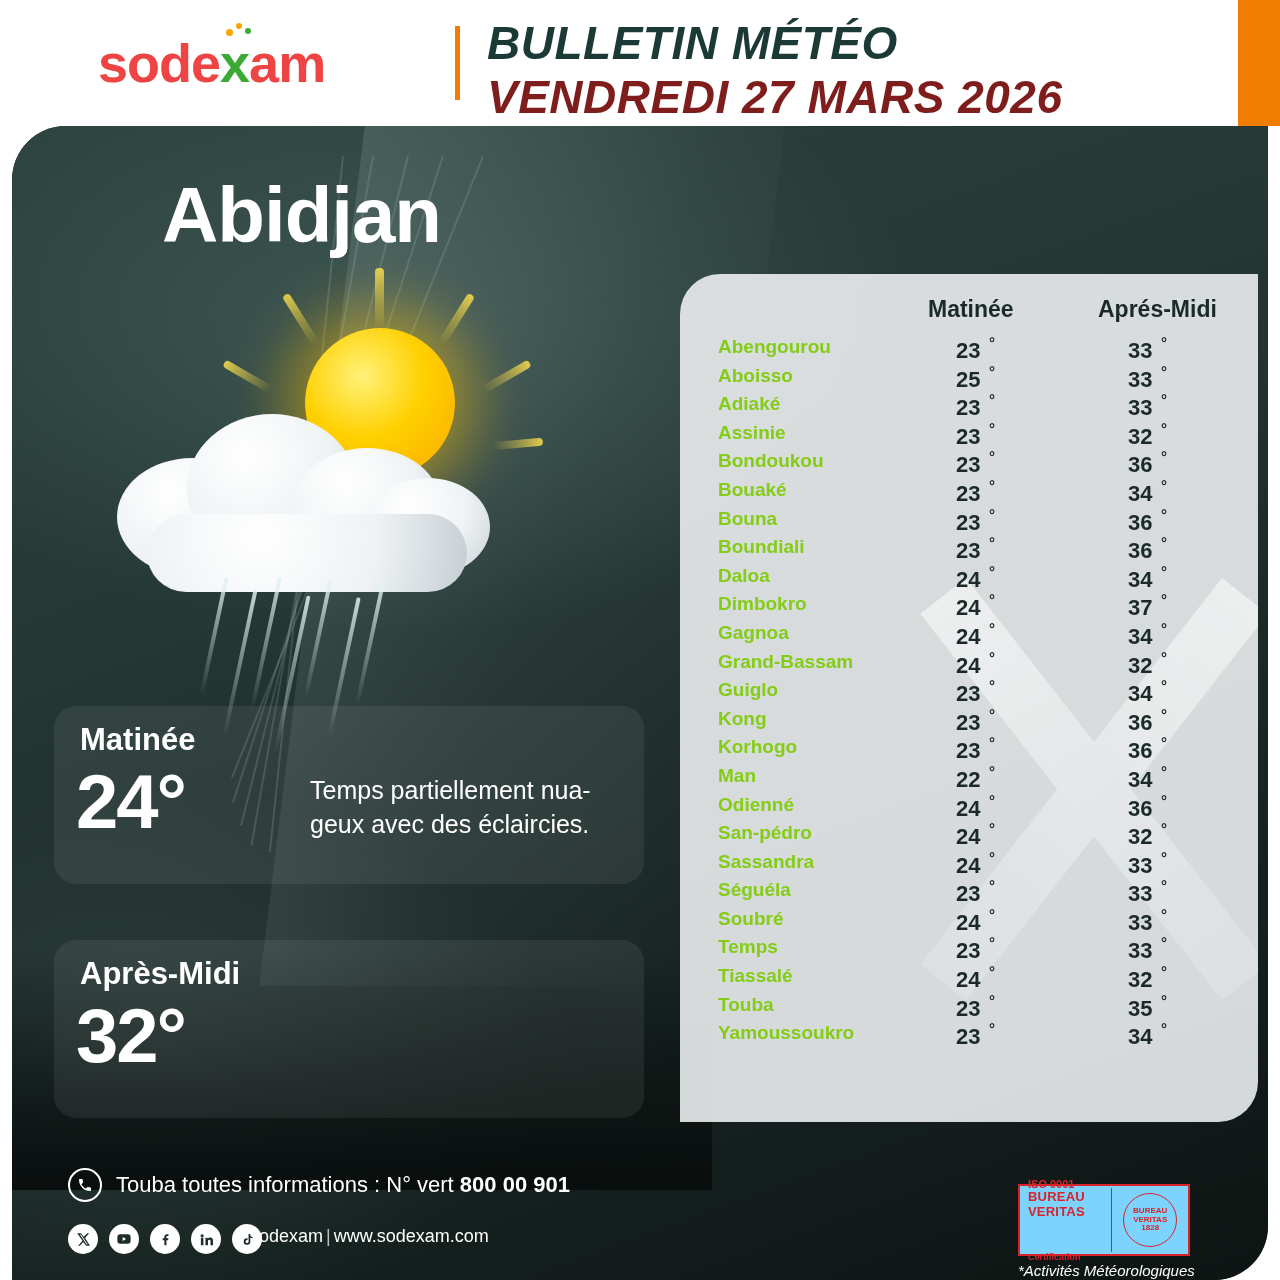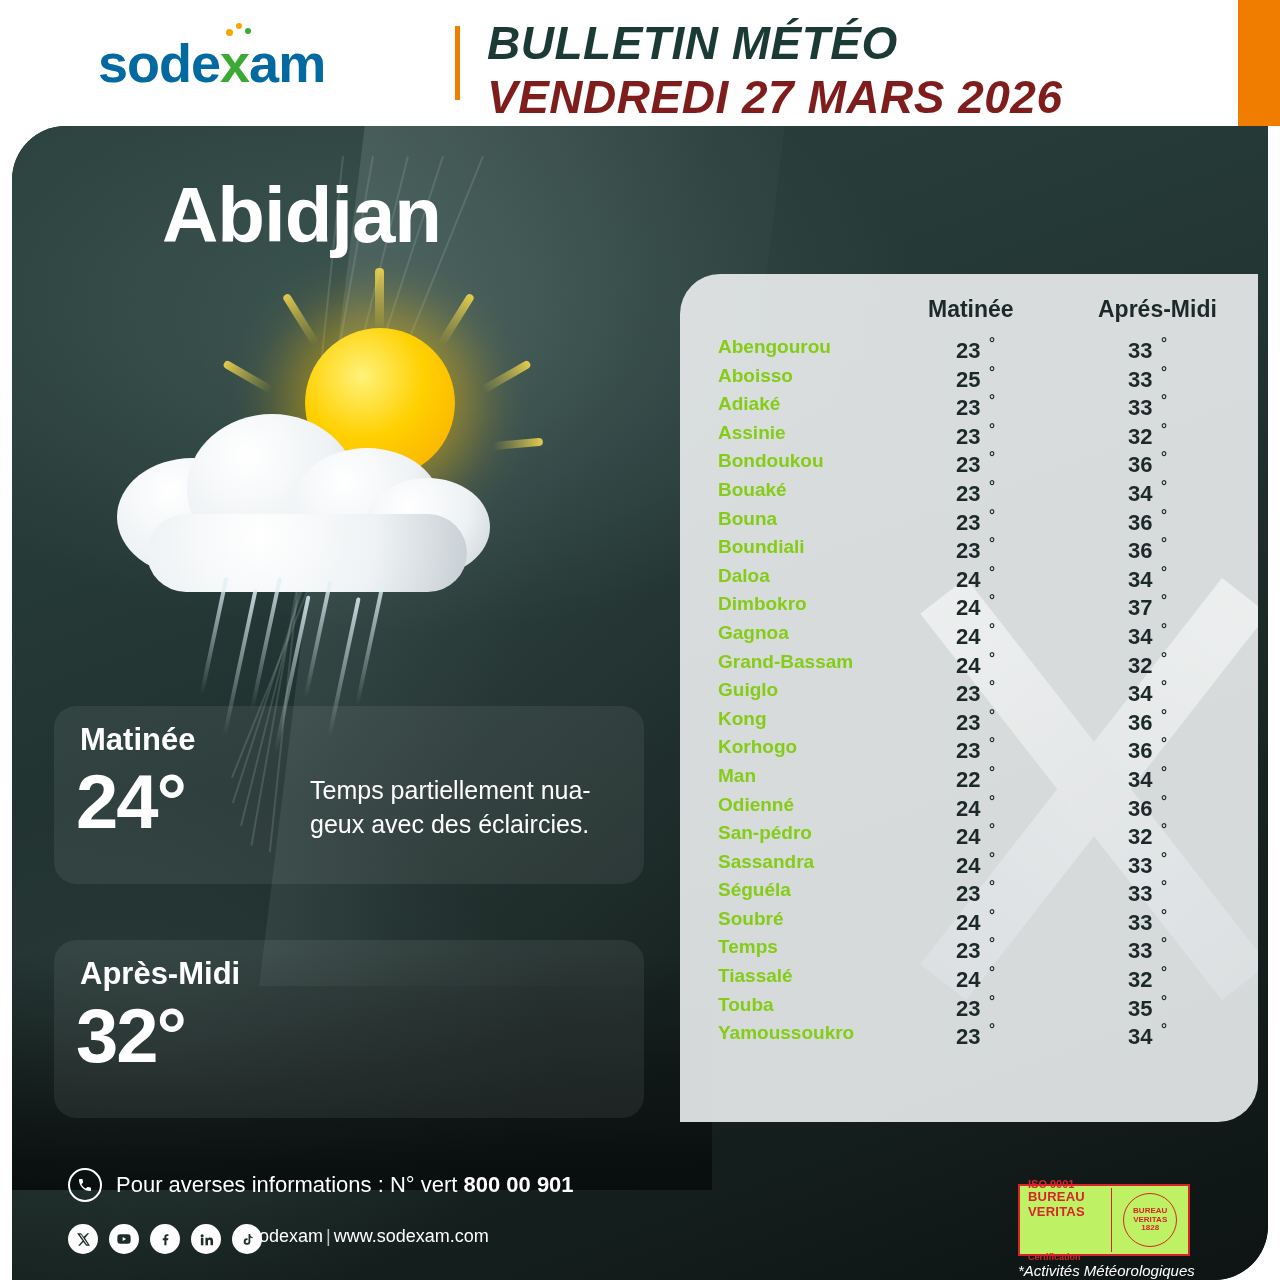--- a/index.html
+++ b/index.html
@@ -19,21 +19,21 @@
   }
   .header-orange-tab {
     position: absolute; right: 0; top: 0; width: 42px; height: 126px;
     background: #f07d00;
   }
   .logo {
     position: absolute; left: 98px; top: 36px;
     font-size: 54px; font-weight: bold; letter-spacing: -1px;
     line-height: 1;
   }
-  .logo .gray { color: #0369a1; }
+  .logo .gray { color: #ef4444; }
   .logo .green { color: #3aaa35; }
   .logo-x-wrap { position: relative; display: inline-block; }
   .logo-dots {
     position: absolute; top: -13px; left: 6px; width: 30px; height: 16px;
   }
   .logo-dots i {
     position: absolute; display: block; border-radius: 50%;
   }
   .logo-dots i:nth-child(1) { width: 7px; height: 7px; background: #f7a600; left: 0px; top: 6px; }
   .logo-dots i:nth-child(2) { width: 6px; height: 6px; background: #f7a600; left: 10px; top: 0px; }
@@ -201,21 +201,21 @@
   .soc svg { display: block; }
   .footer-site {
     position: absolute; left: 238px; top: 1100px;
     font-size: 18px; color: #ffffff;
   }
   .footer-site .sep { color: #ffffff; opacity: .7; padding: 0 3px; }
 
   
   .cert {
     position: absolute; left: 1006px; top: 1058px; width: 172px; height: 72px;
-    background: #bef264; border: 2px solid #d8232a;
+    background: #7dd3fc; border: 2px solid #d8232a;
     display: flex; align-items: center;
   }
   .cert-left { width: 104px; padding-left: 8px; color: #d8232a; line-height: 1.15; }
   .cert-iso { font-size: 11px; font-weight: bold; }
   .cert-bv { font-size: 13px; font-weight: bold; letter-spacing: .2px; }
   .cert-sub { font-size: 9px; font-weight: bold; margin-top: 32px; }
   .cert-right {
     width: 88px; height: 64px; border-left: 1px solid #d8232a;
     display: flex; align-items: center; justify-content: center;
     position: relative;
@@ -489,21 +489,21 @@
           </div>
         </div>
     </div>
 
     <div class="footer-info">
       <div class="phone-circle">
         <svg width="16" height="16" viewBox="0 0 24 24" fill="currentColor">
             <path d="M6.6 10.8c1.4 2.8 3.8 5.2 6.6 6.6l2.2-2.2c.3-.3.7-.4 1-.2 1.2.4 2.4.6 3.6.6.6 0 1 .4 1 1V20c0 .6-.4 1-1 1C10.6 21 3 13.4 3 4c0-.6.4-1 1-1h3.5c.6 0 1 .4 1 1 0 1.3.2 2.5.6 3.6.1.4 0 .8-.2 1l-2.3 2.2z"></path>
           </svg>
       </div>
-      <div class="footer-info-text"><span>Pour averses informations : N° vert </span><b>800 00 901</b></div>
+      <div class="footer-info-text"><span>Touba toutes informations : N° vert </span><b>800 00 901</b></div>
     </div>
 
     <div class="socials">
       <div class="soc">
         <svg width="15" height="15" viewBox="0 0 24 24" fill="currentColor">
             <path d="M18.2 2H21l-6.5 7.4L22.3 22h-6l-4.7-6.2L6.2 22H3.4l7-8L1.8 2h6.2l4.3 5.7L18.2 2zm-1 18h1.7L7.9 3.8H6.1L17.2 20z"></path>
           </svg>
       </div>
       <div class="soc">
         <svg width="16" height="16" viewBox="0 0 24 24" fill="currentColor">

